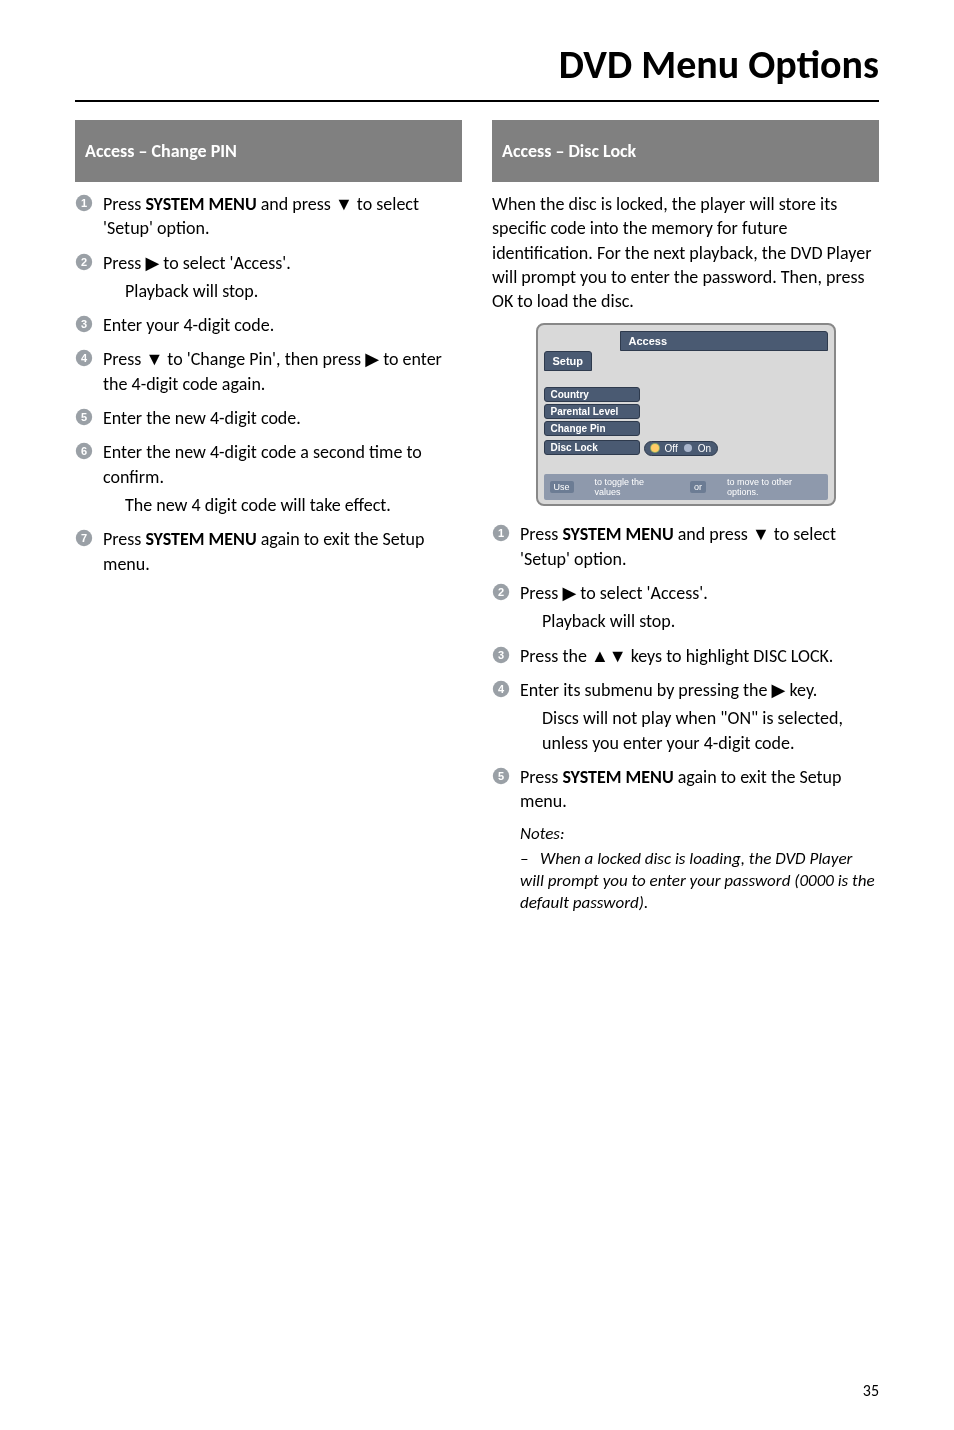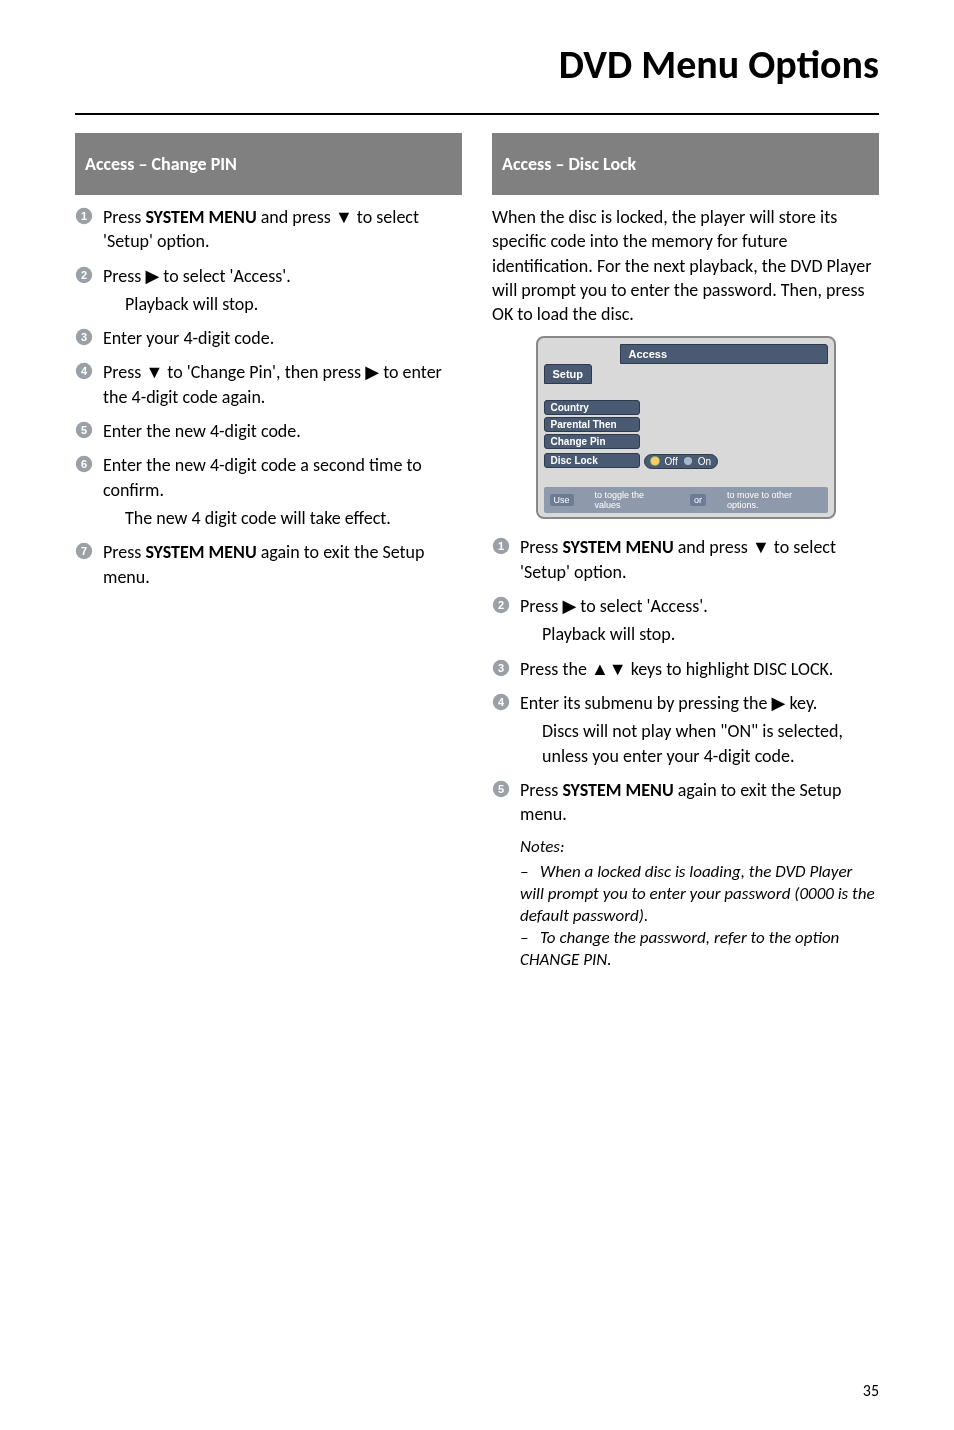--- a/index.html
+++ b/index.html
@@ -5,21 +5,21 @@
   * { margin: 0; padding: 0; box-sizing: border-box; }
   body {
     width: 954px;
     height: 1430px;
     background: #fff;
     font-family: "Gill Sans", "Gill Sans MT", Calibri, sans-serif;
     color: #000;
     position: relative;
     padding: 40px 75px 0 75px;
   }
-  .title-block { text-align: right; margin-bottom: 24px; }
+  .title-block { text-align: right; margin-bottom: 11px; }
   .page-title {
     font-size: 40px;
     font-weight: 700;
   }
   .hr {
     border: none;
     border-top: 2px solid #000;
     margin-bottom: 18px;
   }
   .cols {
@@ -217,21 +217,21 @@
             <div class="ui-top-tab">Setup</div>
           </div>
         <div class="ui-top-right">Access</div>
       </div>
       <div style="height:14px"></div>
       <div class="ui-row">
         <div class="ui-left">Country</div>
         <div class="ui-right"></div>
       </div>
         <div class="ui-row">
-        <div class="ui-left">Parental Then</div>
+        <div class="ui-left">Parental Level</div>
         <div class="ui-right"></div>
       </div>
         <div class="ui-row">
         <div class="ui-left">Change Pin</div>
         <div class="ui-right"></div>
       </div>
         <div class="ui-row">
         <div class="ui-left">Disc Lock</div>
         <div class="ui-right"><span class="pill-row">
               <span class="pill-dot sel"></span>
@@ -275,18 +275,17 @@
       <p class="substep">Discs will not play when "ON" is selected, unless you enter your 4-digit code.</p>
       <p class="step"><span class="bullet">
     <svg width="18" height="18" viewBox="0 0 18 18">
       <circle cx="9" cy="9" r="8.2" fill="#9aa0a6"></circle>
       <text x="9" y="13" text-anchor="middle" font-family="Arial" font-size="11" font-weight="700" fill="#ffffff">5</text>
     </svg>
         </span>Press <b>SYSTEM MENU</b> again to exit the Setup menu.</p>
       <div class="notes-block">
       <p class="notes-head">Notes:</p>
         <p>–&nbsp;&nbsp;&nbsp;When a locked disc is loading, the DVD Player will prompt you to enter your password (0000 is the default password).</p>
-        <p>–&nbsp;&nbsp;&nbsp;To change the password, refer to the option CHANGE PIN.</p>
       </div>
     </div>
 </div>
 
 <span class="page-num">35</span>
 
 </body></html>

